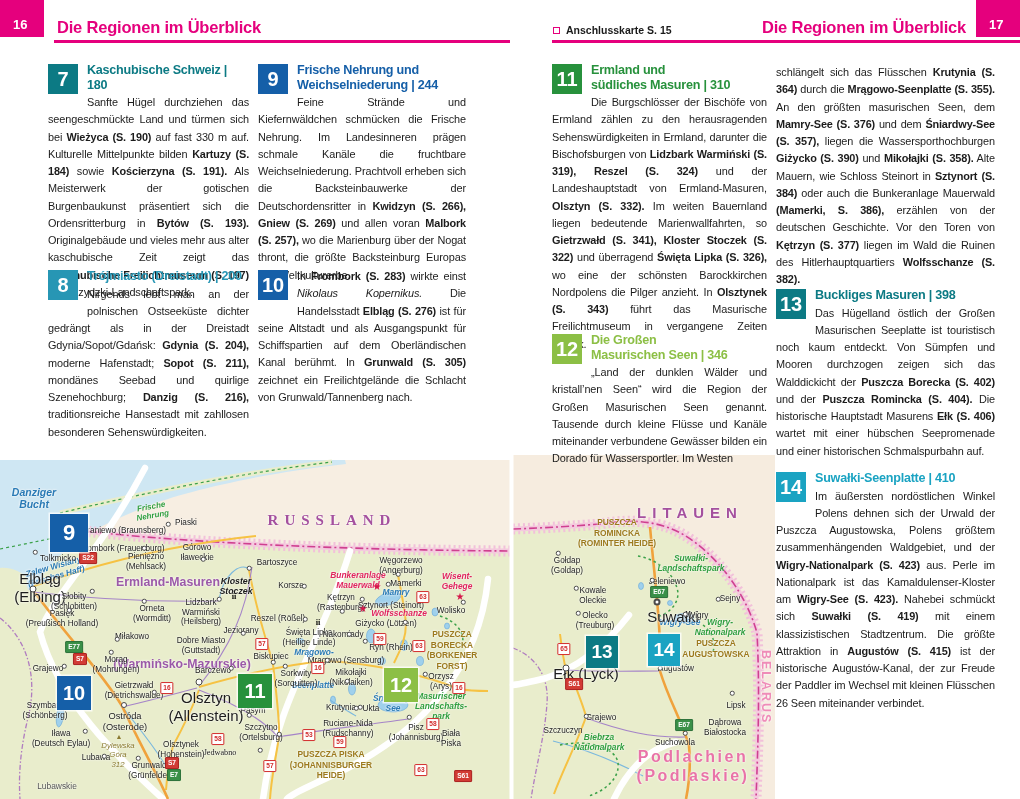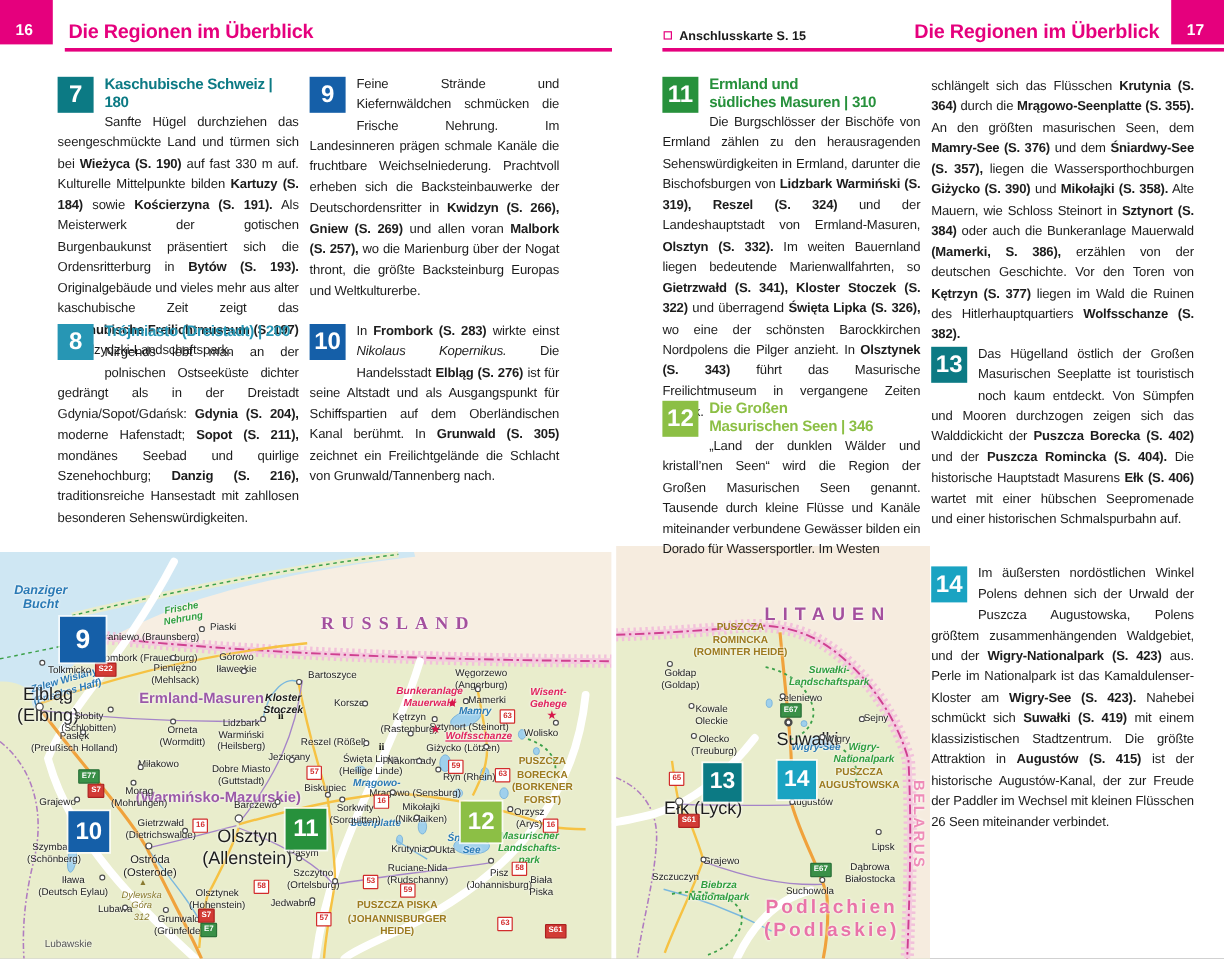--- a/index.html
+++ b/index.html
@@ -179,20 +179,22 @@
         <div class="shead" style="color: rgb(12, 122, 132);">Kaschubische Schweiz | 180</div>
         <div class="sbody">Sanfte Hügel durchziehen das seengeschmückte Land und türmen sich bei <b>Wieżyca (S. 190)</b> auf fast 330 m auf. Kulturelle Mittelpunkte bilden <b>Kartuzy (S. 184)</b> sowie <b>Kościerzyna (S. 191).</b> Als Meisterwerk der gotischen Burgenbaukunst präsentiert sich die Ordensritterburg in <b>Bytów (S. 193).</b> Originalgebäude und vieles mehr aus alter kaschubische Zeit zeigt das <b>Kaschubische Freilichtmuseum (S. 197)</b> im Wdzydzki-Landschaftspark.</div>
       </div>
       <div class="section" style="left: 48px; top: 268px; width: 201px;">
         <div class="numbox" style="background: rgb(39, 150, 180);">8</div>
         <div class="shead" style="color: rgb(39, 150, 180);">Trójmiasto (Dreistadt) | 200</div>
         <div class="sbody">Nirgends lebt man an der polnischen Ostseeküste dichter gedrängt als in der Dreistadt Gdynia/Sopot/Gdańsk: <b>Gdynia (S. 204),</b> moderne Hafenstadt; <b>Sopot (S. 211),</b> mondänes Seebad und quirlige Szenehochburg; <b>Danzig (S. 216),</b> traditionsreiche Hansestadt mit zahllosen besonderen Sehenswürdigkeiten.</div>
       </div>
       <div class="section" style="left: 258px; top: 62px; width: 208px;">
         <div class="numbox" style="background: rgb(21, 95, 168);">9</div>
+        <div class="shead" style="color: rgb(21, 95, 168);">Frische Nehrung und
+Weichselniederung | 244</div>
         <div class="sbody">Feine Strände und Kiefernwäldchen schmücken die Frische Nehrung. Im Landesinneren prägen schmale Kanäle die fruchtbare Weichselniederung. Prachtvoll erheben sich die Backsteinbauwerke der Deutschordensritter in <b>Kwidzyn (S. 266), Gniew (S. 269)</b> und allen voran <b>Malbork (S. 257),</b> wo die Marienburg über der Nogat thront, die größte Backsteinburg Europas und Weltkulturerbe.</div>
       </div>
       <div class="section" style="left: 258px; top: 268px; width: 208px;">
         <div class="numbox" style="background: rgb(21, 95, 168);">10</div>
         <div class="sbody">In <b>Frombork (S. 283)</b> wirkte einst <i>Nikolaus Kopernikus.</i> Die Handelsstadt <b>Elbląg (S. 276)</b> ist für seine Altstadt und als Ausgangspunkt für Schiffspartien auf dem Oberländischen Kanal berühmt. In <b>Grunwald (S. 305)</b> zeichnet ein Freilichtgelände die Schlacht von Grunwald/Tannenberg nach.</div>
       </div>
       <div class="section" style="left: 552px; top: 62px; width: 215px;">
         <div class="numbox" style="background: rgb(39, 145, 60);">11</div>
         <div class="shead" style="color: rgb(39, 145, 60);">Ermland und
 südliches Masuren | 310</div>
@@ -202,24 +204,26 @@
         <div class="numbox" style="background: rgb(140, 191, 69);">12</div>
         <div class="shead" style="color: rgb(140, 191, 69);">Die Großen
 Masurischen Seen | 346</div>
         <div class="sbody">„Land der dunklen Wälder und kristall’nen Seen“ wird die Region der Großen Masurischen Seen genannt. Tausende durch kleine Flüsse und Kanäle miteinander verbundene Gewässer bilden ein Dorado für Wassersportler. Im Westen</div>
       </div>
       <div class="section" style="left: 776px; top: 64px; width: 219px;">
         <div class="sbody">schlängelt sich das Flüsschen <b>Krutynia (S. 364)</b> durch die <b>Mrągowo-Seenplatte (S. 355).</b> An den größten masurischen Seen, dem <b>Mamry-See (S. 376)</b> und dem <b>Śniardwy-See (S. 357),</b> liegen die Wassersporthochburgen <b>Giżycko (S. 390)</b> und <b>Mikołajki (S. 358).</b> Alte Mauern, wie Schloss Steinort in <b>Sztynort (S. 384)</b> oder auch die Bunkeranlage Mauerwald <b>(Mamerki, S. 386),</b> erzählen von der deutschen Geschichte. Vor den Toren von <b>Kętrzyn (S. 377)</b> liegen im Wald die Ruinen des Hitlerhauptquartiers <b>Wolfsschanze (S. 382).</b></div>
       </div>
       <div class="section" style="left: 776px; top: 287px; width: 219px;">
         <div class="numbox" style="background: rgb(12, 122, 132);">13</div>
+        <div class="shead" style="color: rgb(12, 122, 132);">Buckliges Masuren | 398</div>
         <div class="sbody">Das Hügelland östlich der Großen Masurischen Seeplatte ist touristisch noch kaum entdeckt. Von Sümpfen und Mooren durchzogen zeigen sich das Walddickicht der <b>Puszcza Borecka (S. 402)</b> und der <b>Puszcza Romincka (S. 404).</b> Die historische Hauptstadt Masurens <b>Ełk (S. 406)</b> wartet mit einer hübschen Seepromenade und einer historischen Schmalspurbahn auf.</div>
       </div>
       <div class="section" style="left: 776px; top: 470px; width: 219px;">
         <div class="numbox" style="background: rgb(26, 163, 194);">14</div>
+        <div class="shead" style="color: rgb(26, 163, 194);">Suwałki-Seenplatte | 410</div>
         <div class="sbody">Im äußersten nordöstlichen Winkel Polens dehnen sich der Urwald der Puszcza Augustowska, Polens größtem zusammenhängenden Waldgebiet, und der <b>Wigry-Nationalpark (S. 423)</b> aus. Perle im Nationalpark ist das Kamaldulenser-Kloster am <b>Wigry-See (S. 423).</b> Nahebei schmückt sich <b>Suwałki (S. 419)</b> mit einem klassizistischen Stadtzentrum. Die größte Attraktion in <b>Augustów (S. 415)</b> ist der historische Augustów-Kanal, der zur Freude der Paddler im Wechsel mit kleinen Flüsschen 26 Seen miteinander verbindet.</div>
       </div>
     </div>
   <div id="map-labels">
       <div class="mlabel country" style="left: 332px; top: 512px; font-family: Liberation Serif, serif;">RUSSLAND</div>
       <div class="mlabel country" style="left: 690px; top: 504px;">LITAUEN</div>
       <div class="mlabel country-v" style="left: 758px; top: 650px;">BELARUS</div>
       <div class="mlabel province" style="left: 693px; top: 748px;">Podlachien</div>
       <div class="mlabel province" style="left: 693px; top: 767px;">(Podlaskie)</div>
       <div class="mlabel region" style="left: 168px; top: 575px;">Ermland-Masuren</div>
@@ -252,21 +256,21 @@
       <div class="mlabel water" style="left: 55px; top: 562px; transform: translateX(-50%) rotate(-16deg);">Zalew Wiślany
 (Frisches Haff)</div>
       <div class="mlabel water" style="left: 396px; top: 588px;">Mamry</div>
       <div class="mlabel water" style="left: 393px; top: 694px;">Śniardwy-
 See</div>
       <div class="mlabel water" style="left: 314px; top: 648px;">Mrągowo-</div>
       <div class="mlabel water" style="left: 313px; top: 681px;">Seenplatte</div>
       <div class="mlabel water" style="left: 680px; top: 618px;">Wigry-See</div>
       <div class="mlabel poi" style="left: 358px; top: 570px;">Bunkeranlage
 Mauerwald</div>
-      <div class="mlabel poi" style="left: 399px; top: 608px; text-decoration: underline;">Wolfsschanze</div>
+      <div class="mlabel poi" style="left: 399px; top: 608px;">Wolfsschanze</div>
       <div class="mlabel poi" style="left: 457px; top: 571px;">Wisent-
 Gehege</div>
       <div class="mlabel kloster" style="left: 236px; top: 576px;">Kloster
 Stoczek</div>
       <div class="mlabel peaklbl" style="left: 118px; top: 741px;">Dylewska
 Góra
 312</div>
       <div class="mlabel plain" style="left: 57px; top: 782px;">Lubawskie</div>
       <div class="town" style="left: 186px; top: 518px;">Piaski</div>
       <div class="dot" style="left: 168px; top: 524px; width: 4.5px; height: 4.5px;"></div>
@@ -350,21 +354,21 @@
 (Nikolaiken)</div>
       <div class="dot" style="left: 347px; top: 681px; width: 4.5px; height: 4.5px;"></div>
       <div class="town big" style="left: 206px; top: 689px;">Olsztyn
 (Allenstein)</div>
       <div class="dot" style="left: 199px; top: 682px; width: 7px; height: 7px;"></div>
       <div class="town" style="left: 253px; top: 706px;">Pasym</div>
       <div class="dot" style="left: 249px; top: 715px; width: 4.5px; height: 4.5px;"></div>
       <div class="town" style="left: 261px; top: 723px;">Szczytno
 (Ortelsburg)</div>
       <div class="dot" style="left: 279px; top: 734px; width: 4.5px; height: 4.5px;"></div>
-      <div class="town" style="left: 244px; top: 748px;">Jedwabno</div>
+      <div class="town" style="left: 220px; top: 748px; font-family: Liberation Serif, serif;">Jedwabno</div>
       <div class="dot" style="left: 260px; top: 750px; width: 4.5px; height: 4.5px;"></div>
       <div class="town" style="left: 181px; top: 740px;">Olsztynek
 (Hohenstein)</div>
       <div class="town" style="left: 401px; top: 556px;">Węgorzewo
 (Angerburg)</div>
       <div class="dot" style="left: 398px; top: 574px; width: 4.5px; height: 4.5px;"></div>
       <div class="town" style="left: 406px; top: 579px;">Mamerki</div>
       <div class="dot" style="left: 388px; top: 584px; width: 4.5px; height: 4.5px;"></div>
       <div class="town" style="left: 391px; top: 601px;">Sztynort (Steinort)</div>
       <div class="dot" style="left: 362px; top: 599px; width: 4.5px; height: 4.5px;"></div>

